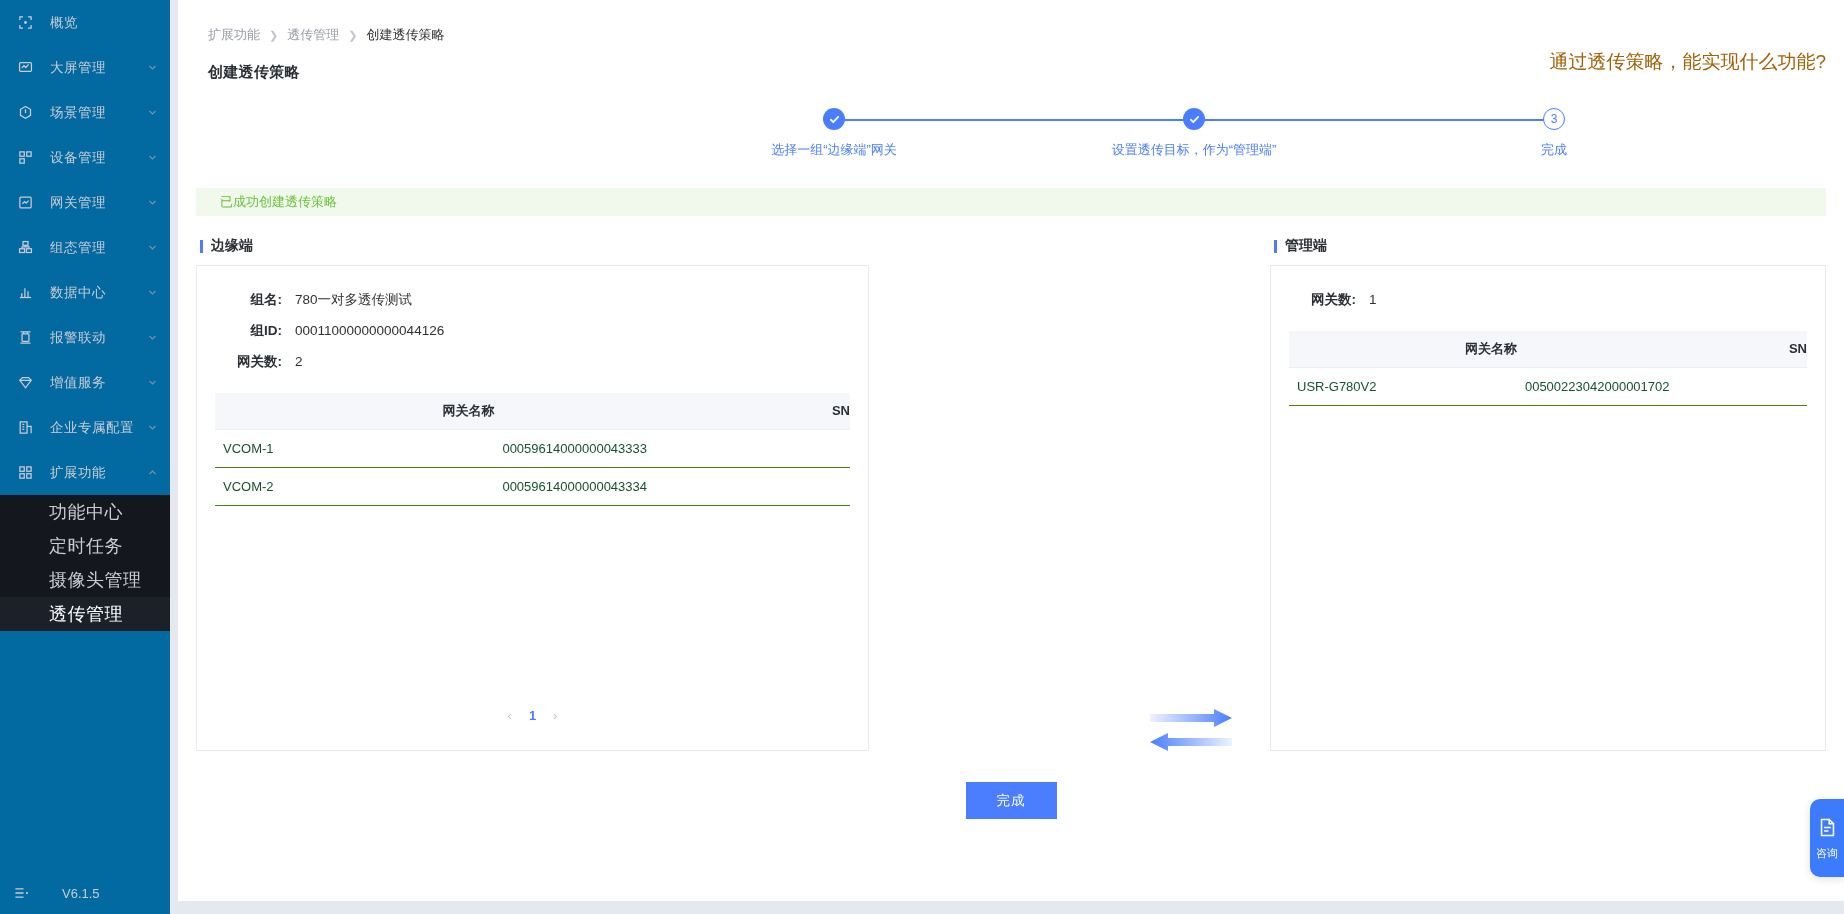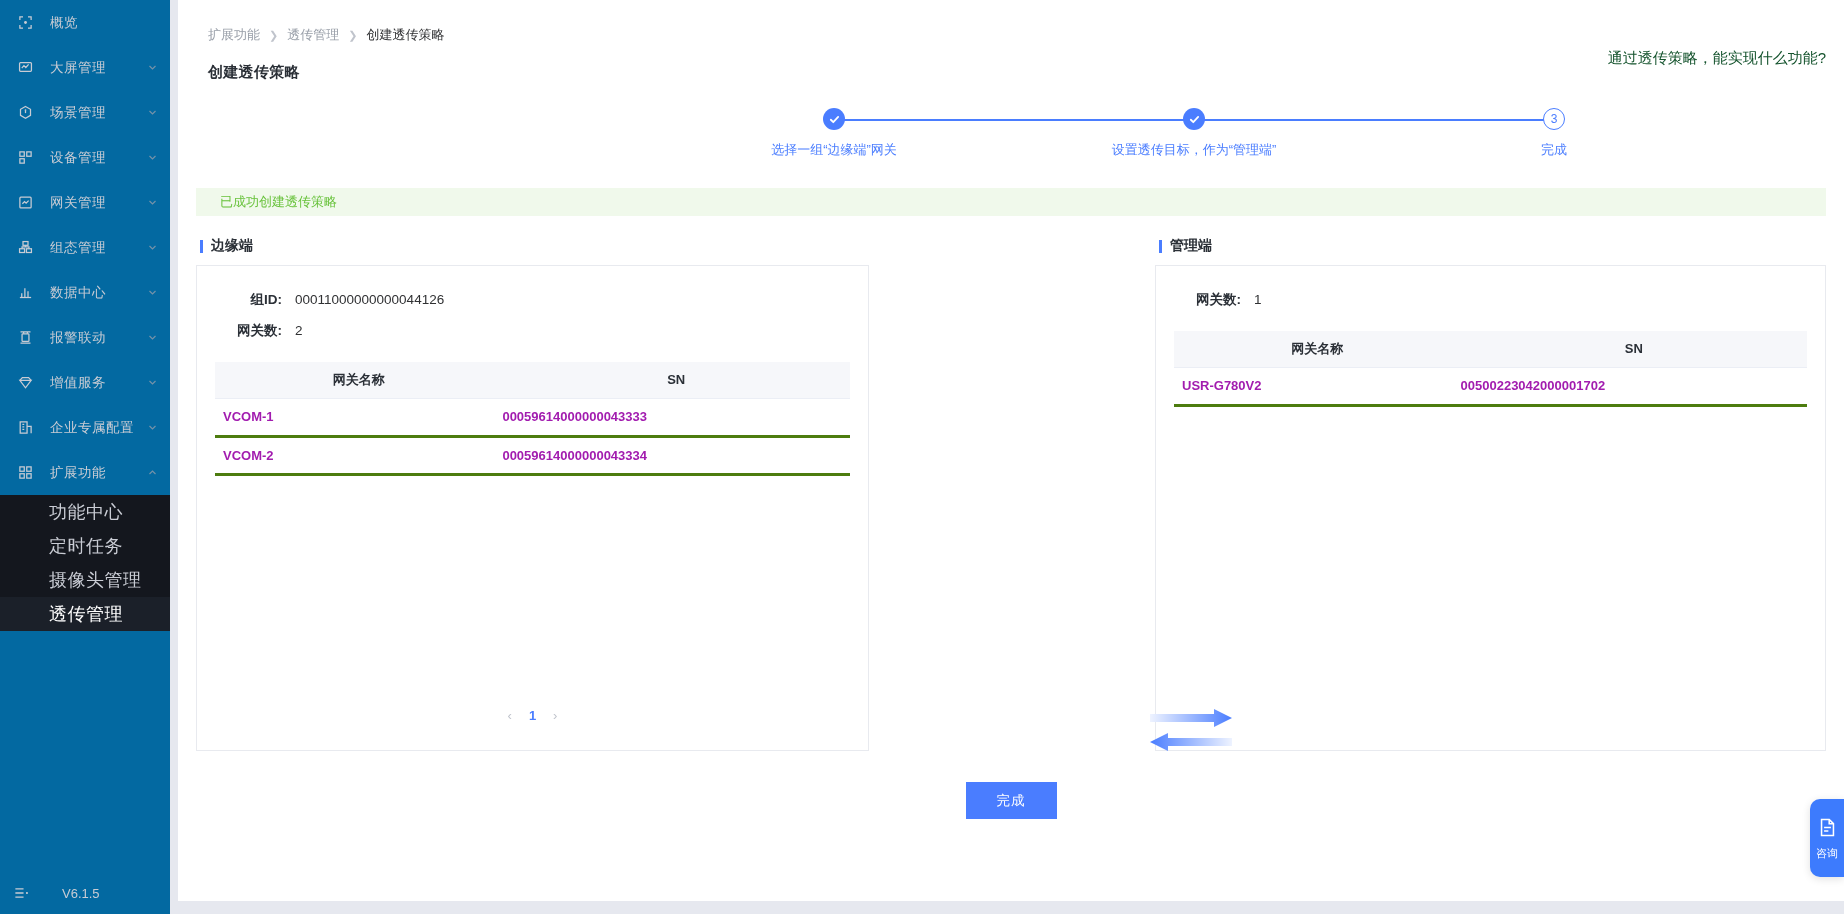--- a/index.html
+++ b/index.html
@@ -49,21 +49,21 @@
   }
   .crumb {
     padding:26px 0 0 30px; font-size:13px; color:#8a9099;
     display:flex; align-items:center; gap:0;
   }
   .crumb .c-item { color:#989ea8; }
   .crumb .c-item.last { color:#303133; }
   .crumb .sep { margin:0 9px; color:#c0c4cc; font-size:11px; }
   .help-link {
     position:absolute; top:49px; right:18px;
-    color:#14532d; font-size:15px; cursor:pointer;
+    color:#a16207; font-size:19px; cursor:pointer;
   }
   .page-title { padding:19px 0 0 30px; font-size:15px; font-weight:bold; color:#2b3037; letter-spacing:.3px; }
 
   
   .steps { position:relative; margin:26px 0 0 0; height:62px; }
   .step {
     position:absolute; top:0; width:240px; margin-left:-120px;
     display:flex; flex-direction:column; align-items:center;
   }
   .step-circle {
@@ -80,44 +80,43 @@
   .alert {
     margin:18px 18px 0 18px; height:28px; background:#f0f9eb;
     display:flex; align-items:center; padding-left:24px;
     color:#67c23a; font-size:13px;
   }
 
   
   .panels { position:relative; margin-top:21px; padding:0 18px; display:flex; }
   .panel { position:relative; }
   .panel-left { width:673px; }
-  .panel-right { width:671px; }
+  .panel-right { width:556px; }
   .panel-spacer { flex:1; }
   .panel-head { display:flex; align-items:center; margin-bottom:10px; padding-left:4px; }
   .panel-bar { width:3px; height:13px; background:#4a7dff; margin-right:8px; }
   .panel-head-title { font-size:14px; font-weight:bold; color:#2b3037; }
   .panel-box { border:1px solid #e8eaef; background:#fff; }
   .panel-box.left { height:486px; }
   .panel-box.right { height:486px; }
 
   .info-list { padding:18px 0 4px 0; }
   .info-row { display:flex; align-items:center; height:31px; font-size:13.5px; }
   .info-label { width:85px; text-align:right; font-weight:bold; color:#2b3037; flex:0 0 85px; }
   .info-value { margin-left:13px; color:#303133; }
   .info-list.right .info-label { width:85px; flex:0 0 85px; }
 
   table.grid { width:calc(100% - 36px); margin:12px 18px 0 18px; border-collapse:collapse; }
   table.grid th {
-    background:#f6f7fa; text-align:center; font-size:13px; font-weight:bold; color:#2b3037;
+    background:#f6f7fa; text-align:right; font-size:13px; font-weight:bold; color:#2b3037;
     height:36px; padding:0 0 0 8px; border-bottom:1px solid #ebeef5;
   }
   table.grid td {
-    height:38px; font-size:13px; color:#a21caf; padding:0 0 0 8px;
-    border-bottom:3px solid #4d7c0f;
-    font-weight:bold;
+    height:38px; font-size:13px; color:#14532d; padding:0 0 0 8px;
+    border-bottom:1px solid #4d7c0f;
   }
   table.grid .col-sn { width:56%; }
 
   .pager {
     position:absolute; left:0; bottom:28px; width:100%;
     display:flex; align-items:center; justify-content:center; gap:17px;
     font-size:13px; color:#c0c4cc;
   }
   .pager .arrow { cursor:pointer; font-size:13px; }
   .pager .pg-num { color:#4a7dff; font-weight:bold; cursor:pointer; }
@@ -401,20 +400,24 @@
 
     <div class="panels">
 
       <section class="panel panel-left">
         <div class="panel-head">
           <span class="panel-bar"></span>
           <span class="panel-head-title">边缘端</span>
         </div>
         <div class="panel-box left">
           <div class="info-list">
+            <div class="info-row">
+              <span class="info-label">组名:</span>
+              <span class="info-value">780一对多透传测试</span>
+            </div>
             <div class="info-row">
               <span class="info-label">组ID:</span>
               <span class="info-value">00011000000000044126</span>
             </div>
             <div class="info-row">
               <span class="info-label">网关数:</span>
               <span class="info-value">2</span>
             </div>
           </div>
 

